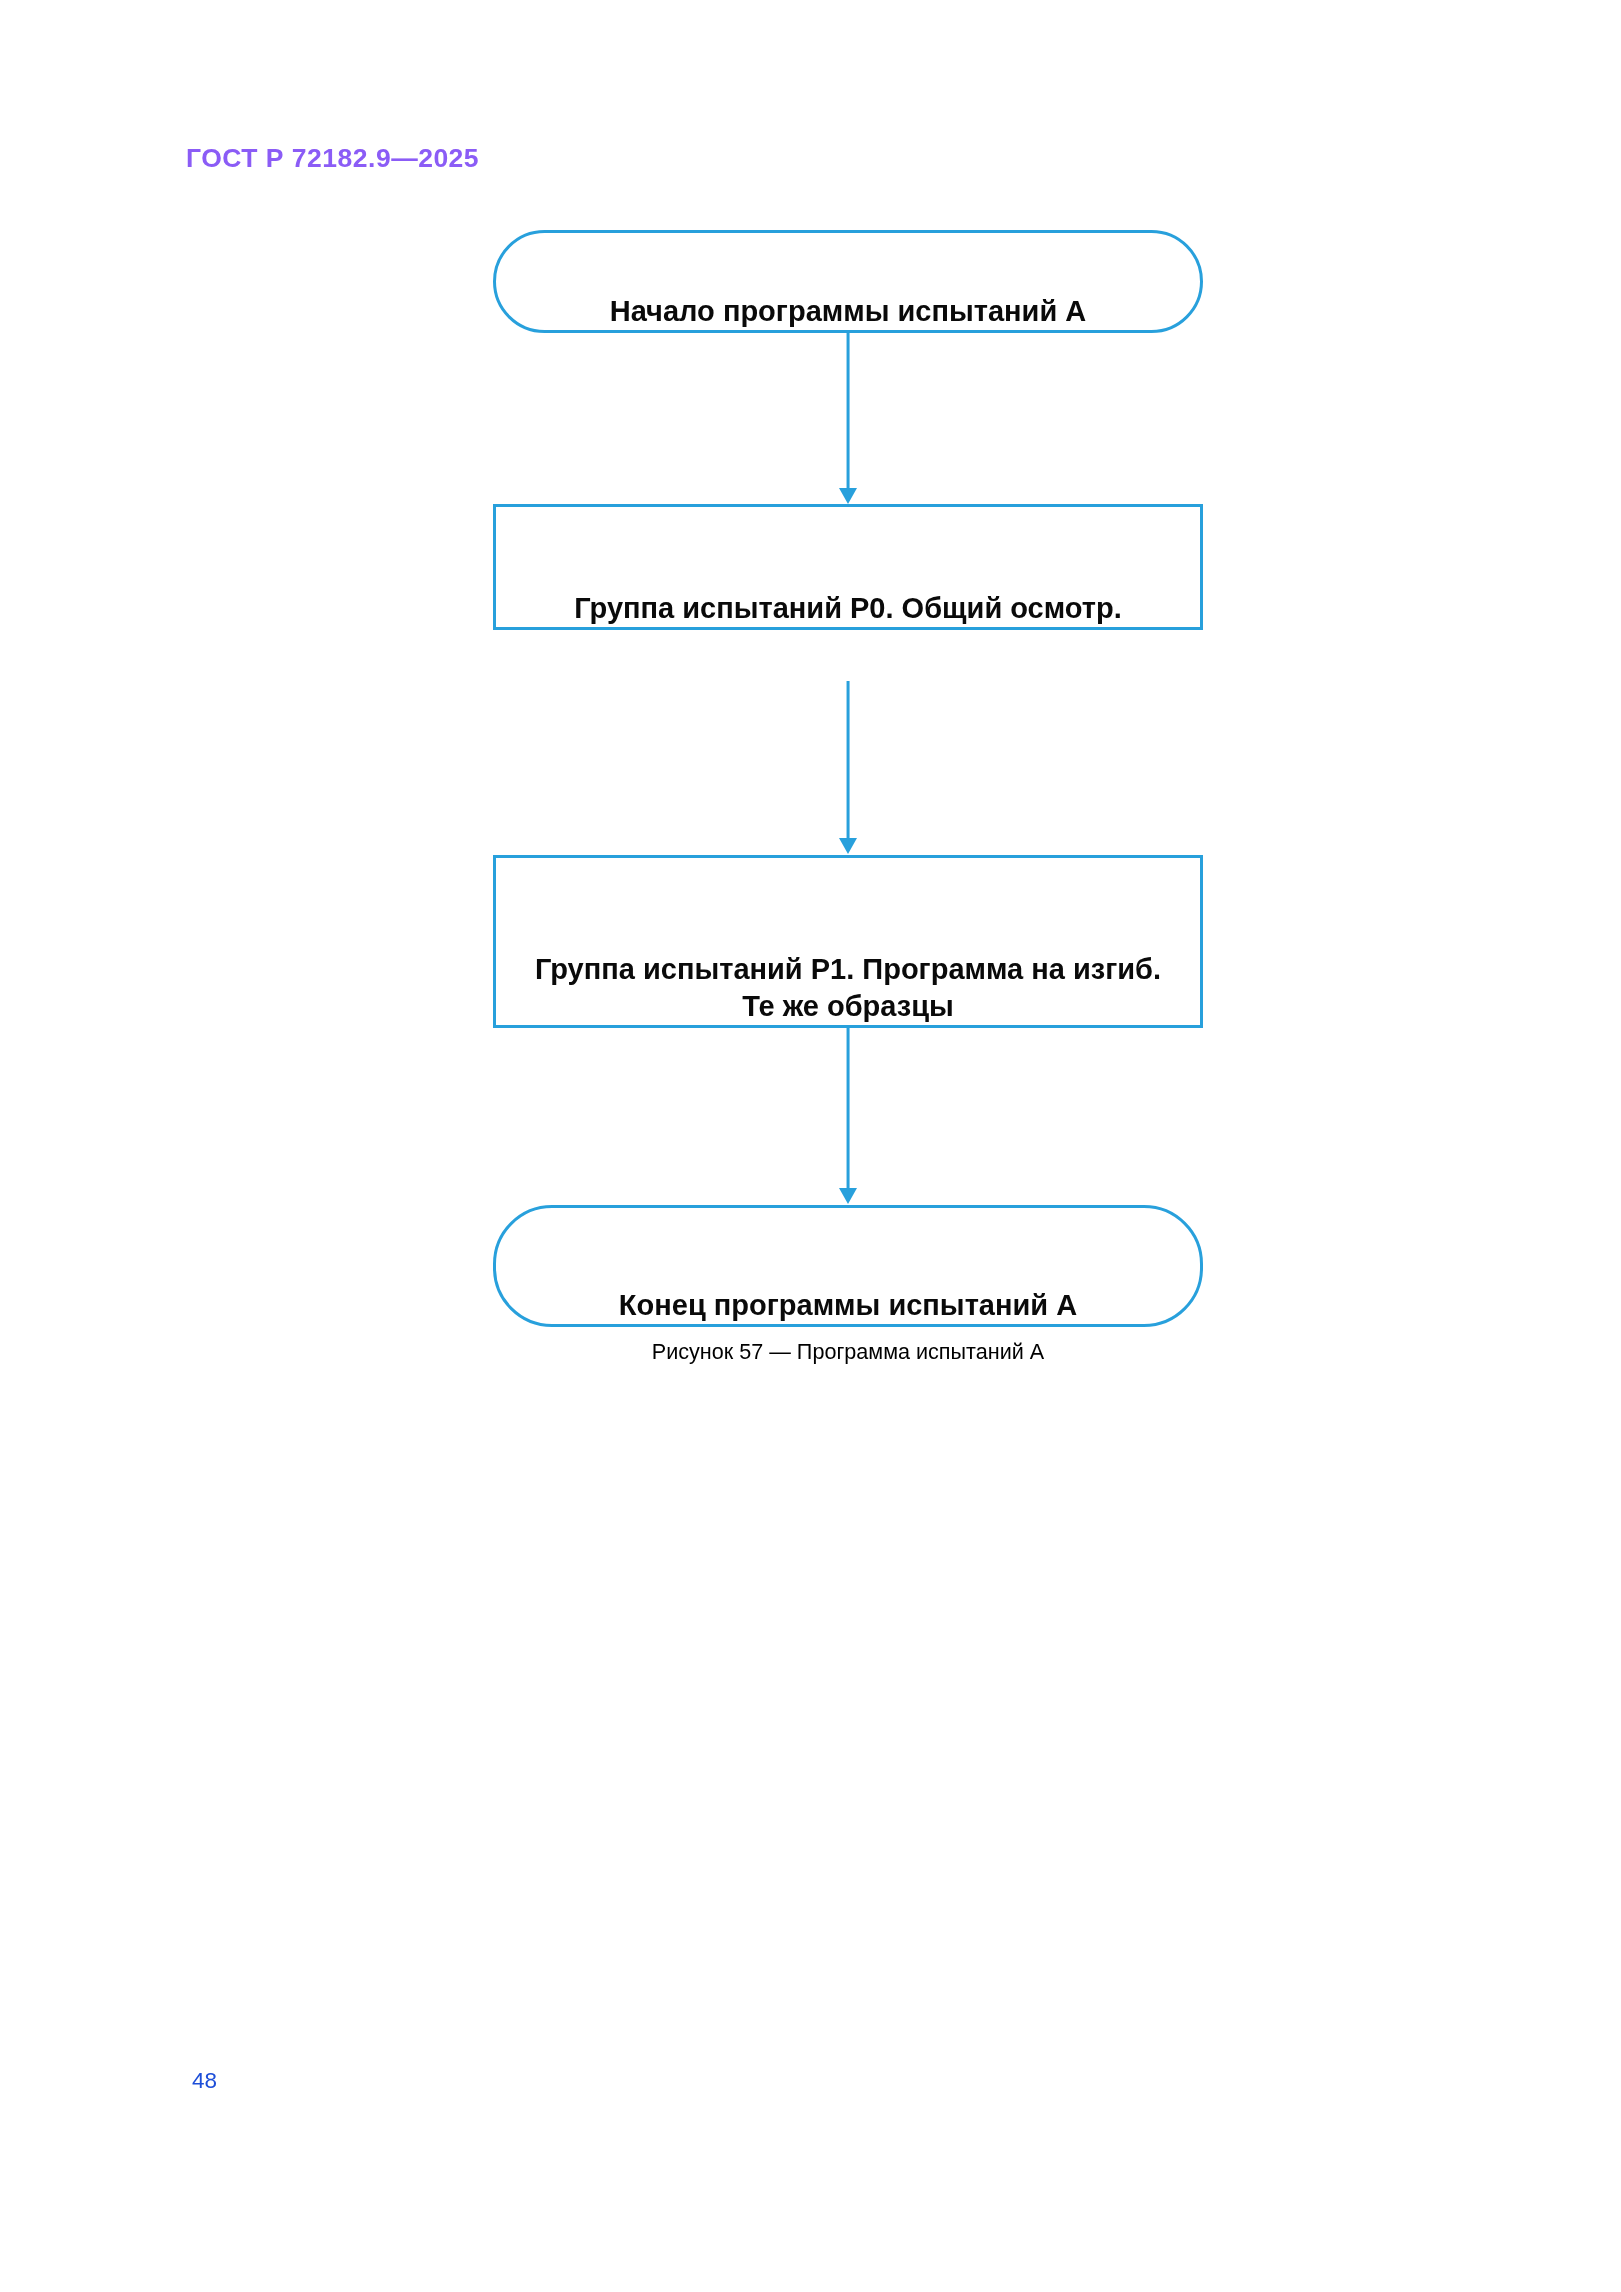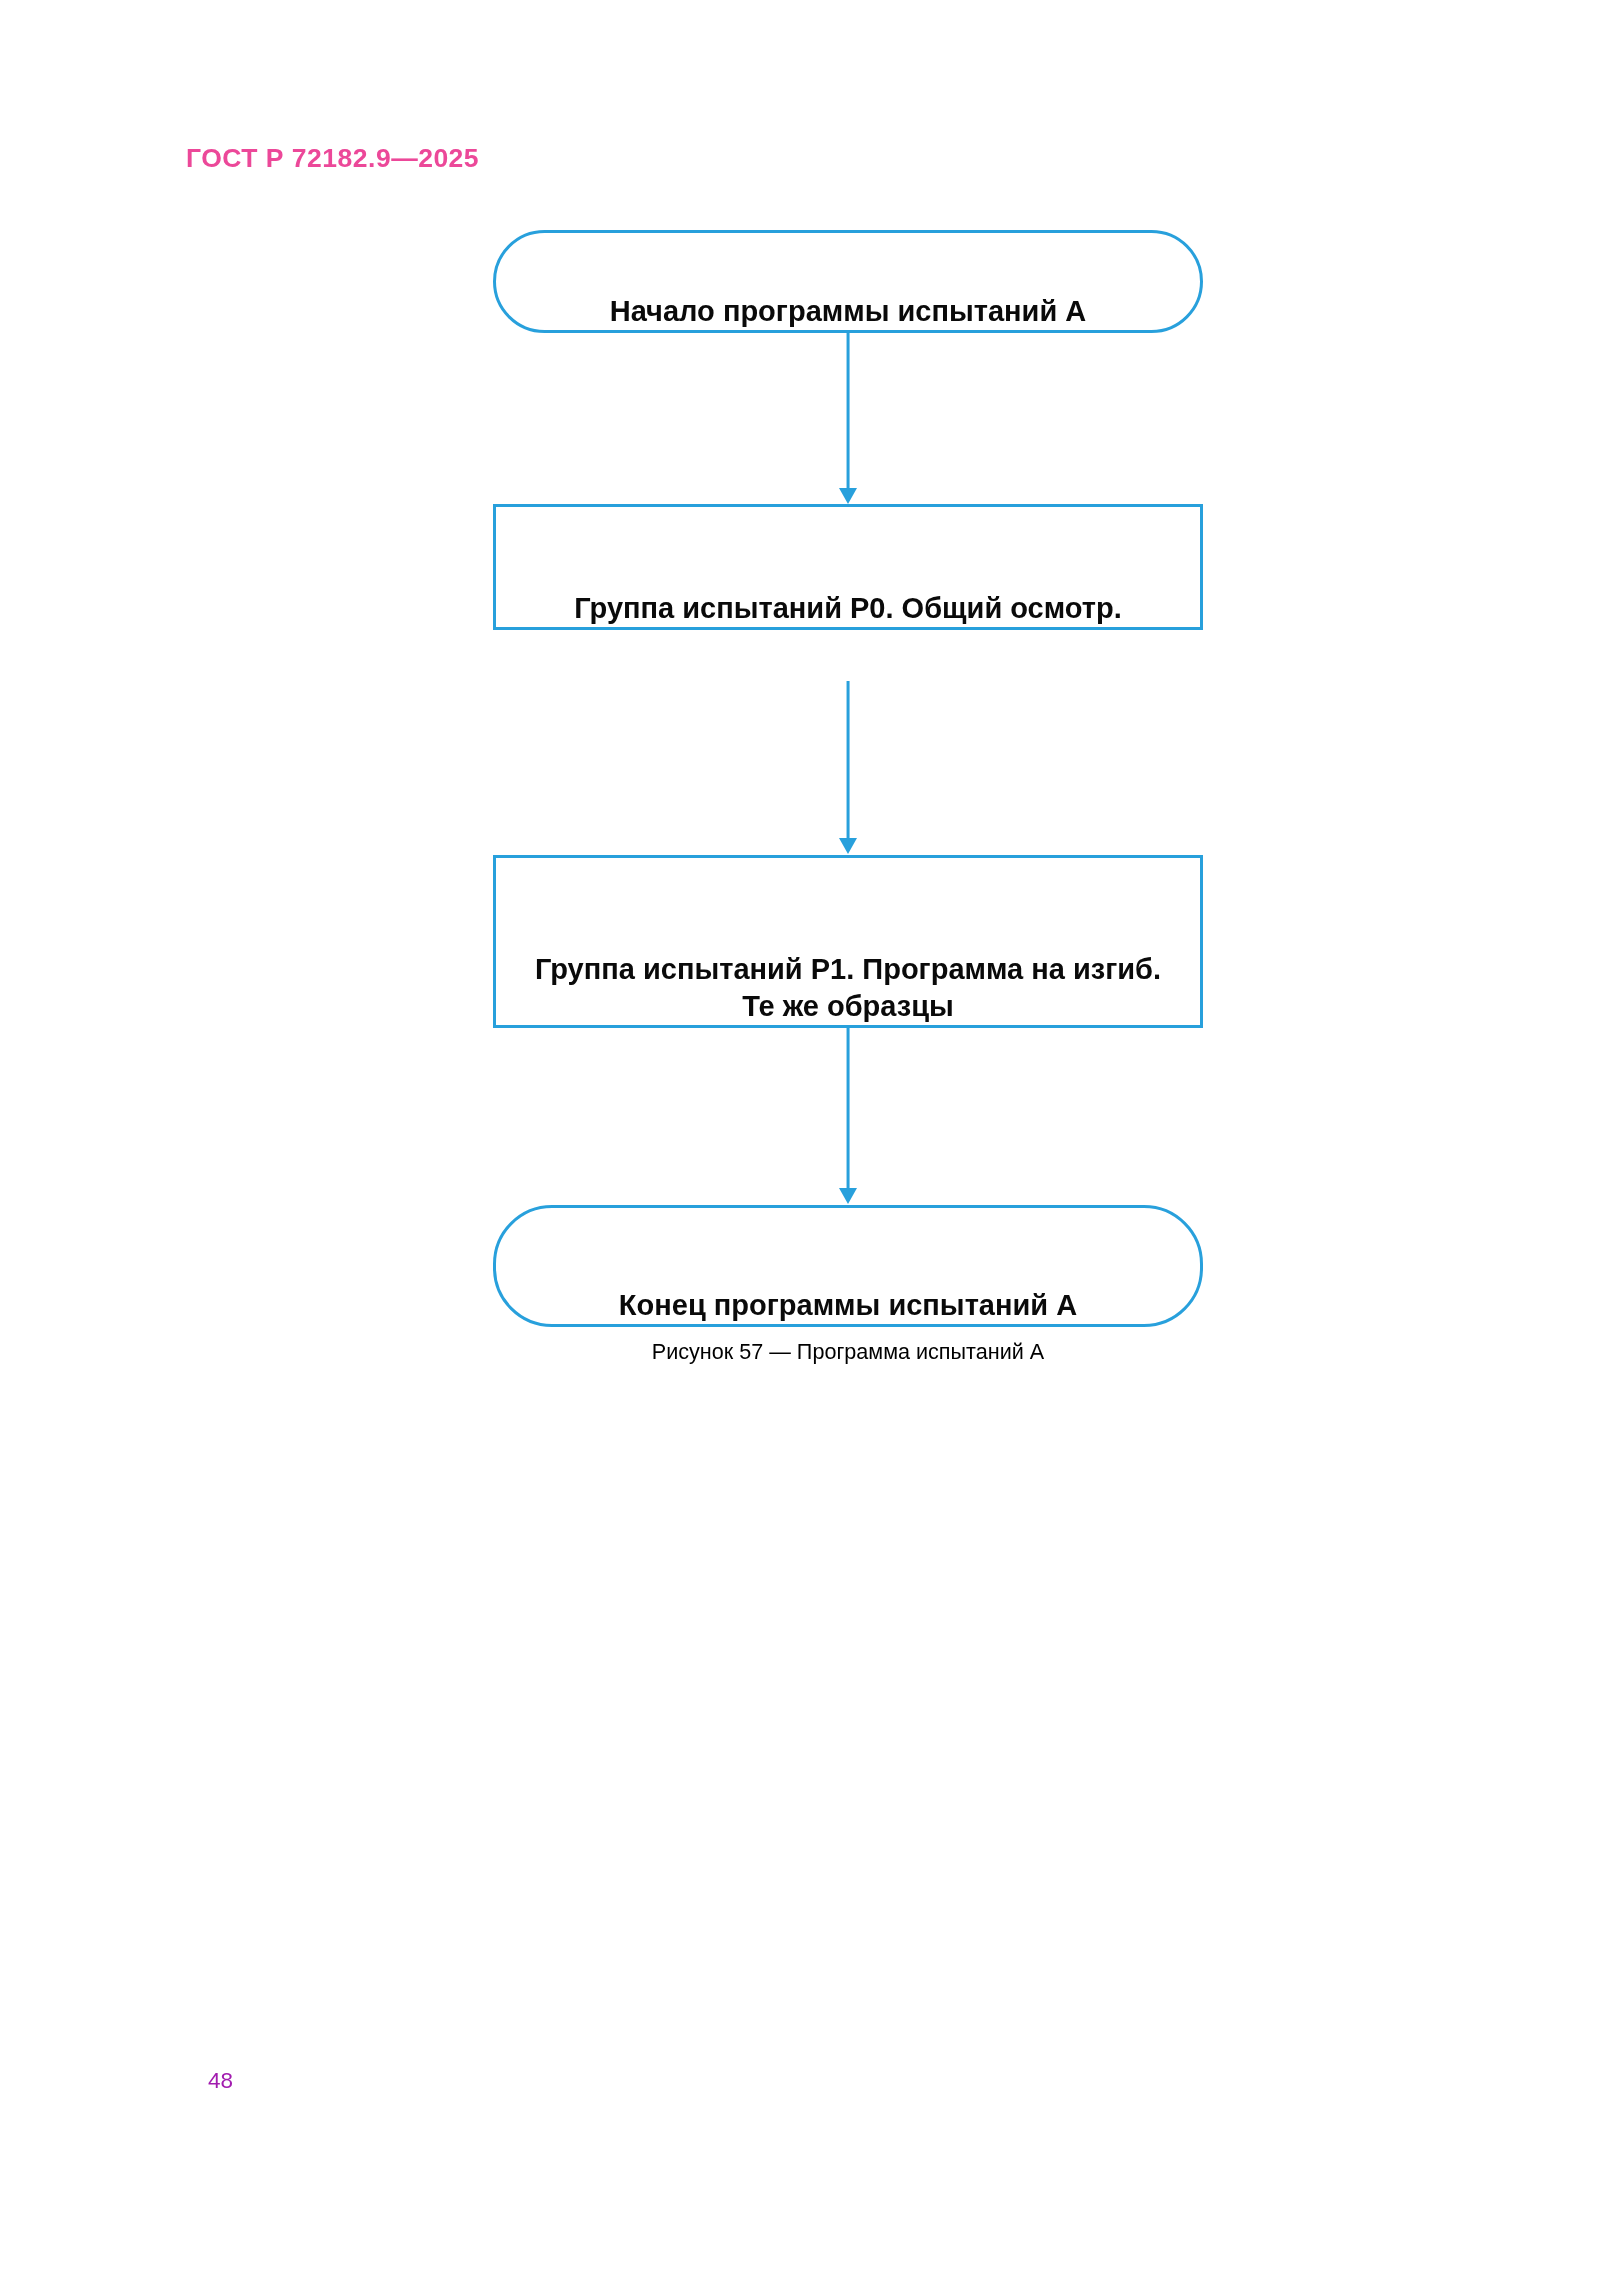--- a/index.html
+++ b/index.html
@@ -7,21 +7,21 @@
   html, body { margin: 0; padding: 0; }
   body {
     width: 1621px; height: 2293px;
     background: #ffffff;
     font-family: "Liberation Sans", sans-serif;
     position: relative;
     overflow: hidden;
   }
   .page-header {
     position: absolute; left: 186px; top: 143px;
-    font-size: 26.5px; font-weight: 700; color: #ec4899;
+    font-size: 26.5px; font-weight: 700; color: #8b5cf6;
     letter-spacing: 0.5px; white-space: nowrap;
   }
   .node {
     position: absolute; left: 493px; width: 710px;
     border: 3.9px solid var(--accent);
     background: #ffffff;
     display: flex; flex-direction: column;
     align-items: center; justify-content: flex-end;
     text-align: center;
     font-size: 29px; font-weight: 700; line-height: 37px;
@@ -53,21 +53,21 @@
     border-top: 16.7px solid var(--accent);
   }
   .figure-caption {
     position: absolute; left: 493px; top: 1339px; width: 710px;
     text-align: center;
     font-size: 21.6px; font-weight: 400; color: #000000;
     white-space: nowrap;
   }
   .page-number {
     position: absolute; left: 192px; top: 2068px;
-    font-size: 22.5px; font-weight: 400; color: #a21caf; margin-left: 16px;
+    font-size: 22.5px; font-weight: 400; color: #1d4ed8;
   }
 </style>
 </head>
 <body>
 
 <div class="page-header">ГОСТ Р 72182.9—2025</div>
 
 <div class="node stadium" id="node-start">
   <span>Начало программы испытаний А</span>
 </div>

